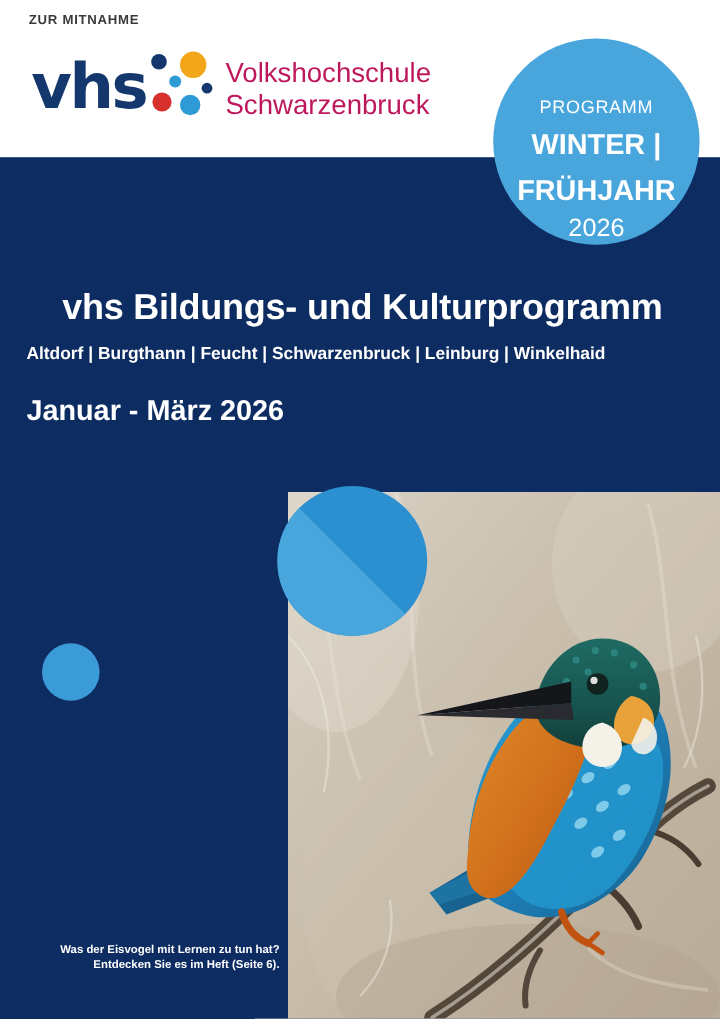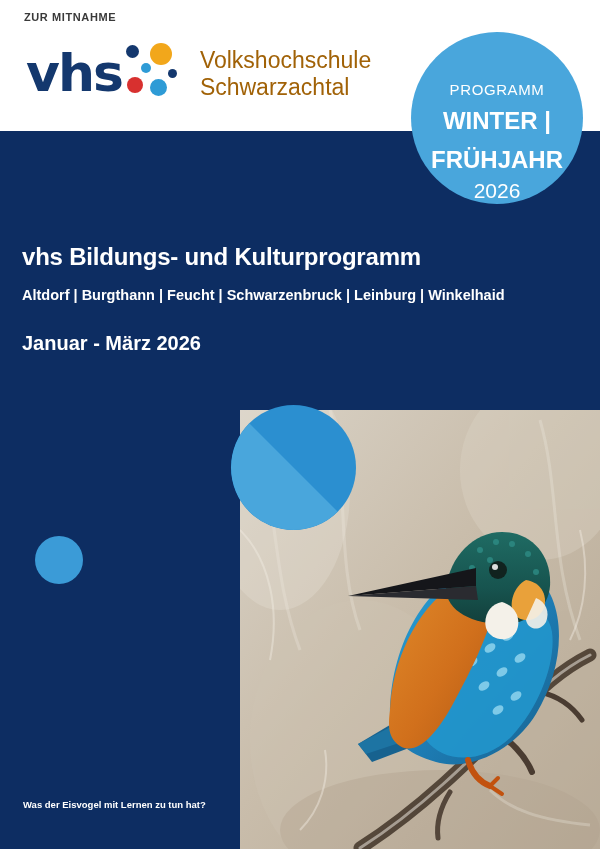--- a/index.html
+++ b/index.html
@@ -66,23 +66,23 @@
     border-radius: 50%;
     display: block;
   }
   .d1 { width: 13px; height: 13px; background:#14386e; left: 2px;  top: 2px; }
   .d2 { width: 22px; height: 22px; background:#f2a71b; left: 26px; top: 0px; }
   .d3 { width: 10px; height: 10px; background:#2e9bd6; left: 17px; top: 20px; }
   .d4 { width: 9px;  height: 9px;  background:#14386e; left: 44px; top: 26px; }
   .d5 { width: 16px; height: 16px; background:#d8302f; left: 3px;  top: 34px; }
   .d6 { width: 17px; height: 17px; background:#2e9bd6; left: 26px; top: 36px; }
   .logo-text {
-    margin-left: 16px;
+    margin-left: 4px;
     margin-top: 3px;
-    color: #a16207;
+    color: #be185d;
     font-size: 23px;
     line-height: 27px;
     font-weight: 400;
     font-family: "Liberation Sans", sans-serif;
   }
 
   
   .program-circle {
     position: absolute;
     top: 32px;
@@ -119,34 +119,35 @@
   
   .title-block {
     position: absolute;
     top: 240px;
     left: 22px;
     width: 560px;
     color: #ffffff;
     z-index: 4;
   }
   .main-title {
-    font-size: 24px;
+    font-size: 30px;
     font-weight: 700;
     line-height: 34px;
     letter-spacing: -0.2px;
+    text-align: center;
   }
   .towns {
     margin-top: 12px;
     font-size: 14.5px;
     font-weight: 700;
     line-height: 19px;
   }
   .period {
     margin-top: 27px;
-    font-size: 20px;
+    font-size: 24px;
     font-weight: 700;
     line-height: 22px;
   }
 
   
   .deco-big {
     position: absolute;
     top: 405px;
     left: 231px;
     width: 125px;
@@ -193,20 +194,21 @@
   .caption {
     position: absolute;
     left: 23px;
     bottom: 38px;
     width: 210px;
     color: #ffffff;
     font-size: 9.5px;
     line-height: 13px;
     font-weight: 700;
     z-index: 7;
+    text-align: right;
   }
 </style>
 </head>
 <body>
 
 <div class="page">
 
   <div class="header">
     <div class="pickup-label">ZUR MITNAHME</div>
 
@@ -215,21 +217,21 @@
       <div class="dots">
         <span class="d1"></span>
         <span class="d2"></span>
         <span class="d3"></span>
         <span class="d4"></span>
         <span class="d5"></span>
         <span class="d6"></span>
       </div>
       <div class="logo-text">
         <div>Volkshochschule</div>
-        <div>Schwarzachtal</div>
+        <div>Schwarzenbruck</div>
       </div>
     </div>
   </div>
 
   <div class="program-circle">
     <div class="pc-small">PROGRAMM</div>
     <div class="pc-big">WINTER | FRÜHJAHR</div>
     <div class="pc-year">2026</div>
   </div>
 
@@ -357,15 +359,16 @@
       <g opacity="0.45" stroke="#f1ece2" fill="none" stroke-width="2">
         <path d="M0 120 C 30 150, 40 200, 30 250"></path>
         <path d="M60 420 C 80 400, 90 370, 85 340"></path>
         <path d="M340 120 C 350 160, 345 200, 330 230"></path>
       </g>
     </svg>
   </div>
 
   <div class="caption">
     <div>Was der Eisvogel mit Lernen zu tun hat?</div>
+    <div>Entdecken Sie es im Heft (Seite 6).</div>
   </div>
 
 </div>
 
 </body></html>

